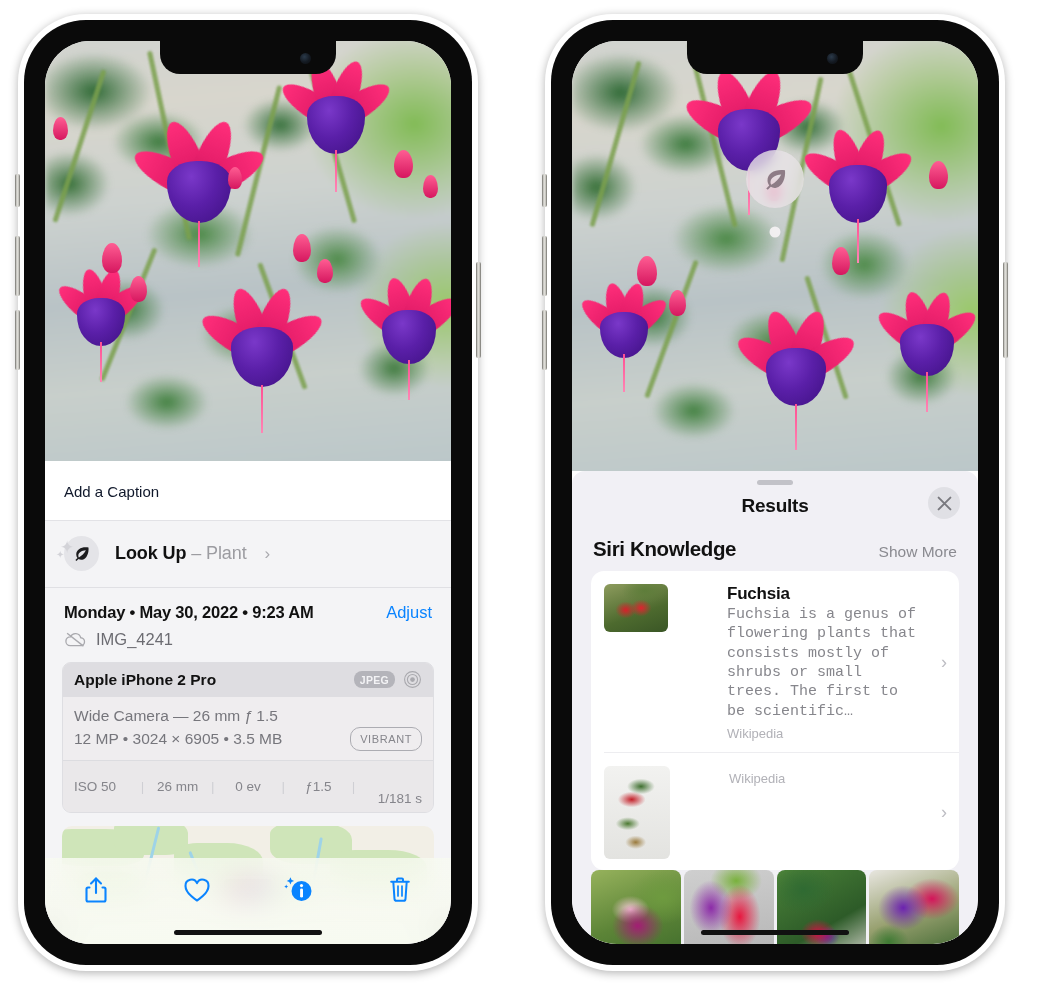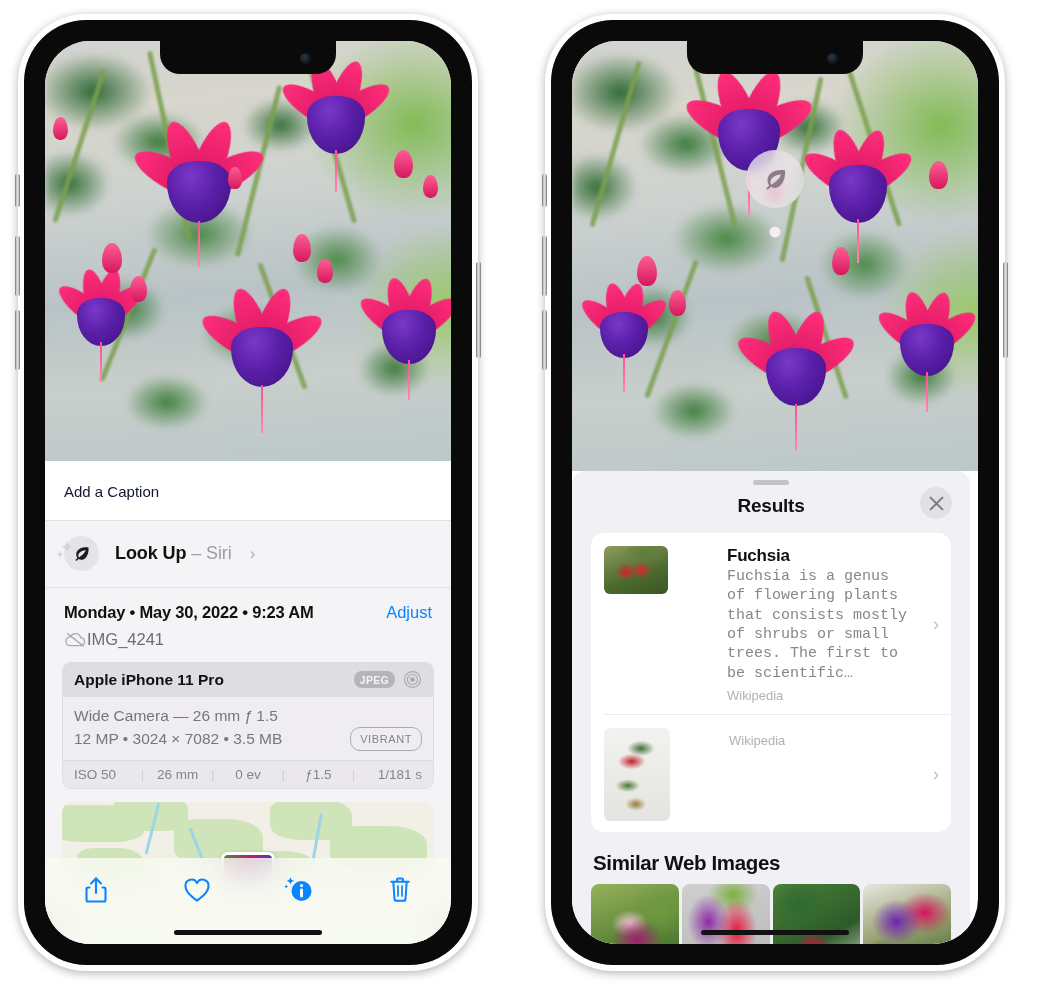--- a/index.html
+++ b/index.html
@@ -130,21 +130,21 @@
   }
   .sparkle { position:absolute; left: 15px; top: 18px; color:#d3d3d8; font-size: 17px; line-height:1; }
   .sparkle.s2 { left: 11px; top: 29px; font-size: 10px; }
   .lookup-text { font-size: 18px; font-weight: 700; color:#111; letter-spacing:-.1px; }
   .lookup-text .sub { font-weight:400; color:#9c9ca1; }
   .chev { color:#a9a9ae; font-size: 17px; margin-left: 2px; }
 
   .meta-row { padding: 15px 19px 4px 19px; display:flex; align-items:flex-start; justify-content:space-between; }
   .meta-date { font-size: 16.5px; font-weight:700; color:#111; letter-spacing:-.2px; }
   .adjust { font-size: 16.5px; color:#0a84ff; }
-  .file-row { display:flex; align-items:center; padding: 4px 19px 13px 19px; }
+  .file-row { display:flex; align-items:center; gap:9px; padding: 4px 19px 13px 19px; }
   .file-name { font-size: 16.5px; color:#6c6c72; }
 
   .cam-card {
     margin: 0 17px; border-radius: 9px; overflow:hidden;
     background:#eceaec; border: 1px solid #dedee2;
   }
   .cam-head {
     display:flex; align-items:center; justify-content:space-between;
     background:#dedde1; padding: 7px 11px 8px 11px;
   }
@@ -161,21 +161,21 @@
   .badge-vibrant {
     border:1px solid #acacb2; color:#85858b; font-size: 11px; letter-spacing:.6px;
     padding: 2.5px 9px; border-radius: 10px;
   }
   .exif {
     display:flex; align-items:center; background:#eae8ea;
     border-top:1px solid #dcdce0; padding: 6px 11px;
   }
   .exif span { font-size: 13.5px; color:#85858b; flex:1; text-align:center; }
   .exif span:first-child { text-align:left; }
-  .exif span:last-child { text-align:right; }
+  .exif span:last-child { text-align:right;margin-top:24px; }
   .exif .sep { flex:0 0 auto; color:#cfcfd4; }
 
   .map {
     margin: 13px 17px 0 17px; height: 80px; border-radius: 10px 10px 0 0;
     overflow:hidden; position:relative;
     background:#f2efe6;
   }
   .map-green { position:absolute; border-radius: 26% 40% 30% 36%; background:#cfe5b9; }
   .map-river { position:absolute; background:#9ed3e8; border-radius: 3px; }
   .map-pin {
@@ -190,21 +190,21 @@
     background: linear-gradient(180deg, rgba(248,250,242,.80), rgba(247,250,240,.97));
     backdrop-filter: blur(14px);
     display:flex; align-items:flex-start; justify-content:space-around;
     padding-top: 12px;
     z-index: 30;
   }
   .tb-btn { width: 46px; height: 40px; display:flex; align-items:center; justify-content:center; }
 
   
   .results-sheet {
-    position:absolute; left:0; right:8px; bottom:0; background:#f1f0f5;
+    position:absolute; left:0; right:0; bottom:0; background:#f1f0f5;
     border-radius: 13px 13px 0 0;
   }
   .grabber { width:36px; height:5px; border-radius:3px; background:#c2c2c8; margin: 9px auto 0 auto; }
   .res-head { position:relative; padding: 10px 0 16px 0; }
   .res-title { text-align:center; font-size: 19px; font-weight:700; color:#111; letter-spacing:-.2px; }
   .close-btn {
     position:absolute; right: 18px; top: 2px; width: 32px; height: 32px; border-radius:50%;
     background:#e0e0e5; display:flex; align-items:center; justify-content:center;
   }
   .sec-head { display:flex; align-items:flex-end; justify-content:space-between; padding: 4px 21px 10px 21px; }
@@ -349,54 +349,54 @@
 
         <div class="lookup-row">
           <span class="sparkle">✦</span>
           <span class="sparkle s2">✦</span>
           <span class="leaf-circle">
             <svg width="21" height="21" viewBox="0 0 24 24" aria-hidden="true">
               <path d="M20 5c-7.5-1.2-14 2-14 8 0 1.6.5 3 1.4 4.1L5 19.5l1.2 1.1 2.4-2.4C9.8 19 11.3 19.4 13 19c5-1.2 7.6-7.6 7-14zM9 16.6c-.4-.6-.6-1.3-.6-2.1 0-3.4 3.6-6 8.6-6.2-1.8 3.6-4.8 6.4-8 8.3z" fill="#1c1c1e"></path>
             </svg>
           </span>
           <span class="lookup-text">
-            <span>Look Up</span><span class="sub"> – </span><span class="sub">Siri</span>
+            <span>Look Up</span><span class="sub"> – </span><span class="sub">Plant</span>
           </span>
           <span class="chev">›</span>
         </div>
 
         <div class="meta-row">
           <div class="meta-date">Monday • May 30, 2022 • 9:23 AM</div>
           <div class="adjust">Adjust</div>
         </div>
 
         <div class="file-row">
           <svg width="23" height="17" viewBox="0 0 26 18">
             <path d="M7 16h11.5a4.5 4.5 0 0 0 .4-9A6.2 6.2 0 0 0 7.3 6 4.9 4.9 0 0 0 7 16z" fill="none" stroke="#a9a9ae" stroke-width="1.5"></path>
             <line x1="3.5" y1="2" x2="22" y2="16.5" stroke="#a9a9ae" stroke-width="1.6"></line>
           </svg>
           <span class="file-name">IMG_4241</span>
         </div>
 
         <div class="cam-card">
           <div class="cam-head">
-            <span class="cam-model">Apple iPhone 11 Pro</span>
+            <span class="cam-model">Apple iPhone 2 Pro</span>
             <span class="cam-head-right">
               <span class="badge-jpeg">JPEG</span>
               <svg class="aperture-ic" viewBox="0 0 24 24">
                 <circle cx="12" cy="12" r="10" fill="none" stroke="#a9a9ae" stroke-width="1.4"></circle>
                 <circle cx="12" cy="12" r="6.4" fill="none" stroke="#a9a9ae" stroke-width="1.4"></circle>
                 <circle cx="12" cy="12" r="3" fill="#a9a9ae"></circle>
               </svg>
             </span>
           </div>
           <div class="cam-body">
             <div class="cam-line">Wide Camera — 26 mm ƒ 1.5</div>
             <div class="cam-line cam-line2">
-              <span>12 MP • 3024 × 7082 • 3.5 MB</span>
+              <span>12 MP • 3024 × 6905 • 3.5 MB</span>
               <span class="badge-vibrant">VIBRANT</span>
             </div>
           </div>
           <div class="exif">
             <span>ISO 50</span>
             <span class="sep">|</span>
             <span>26 mm</span>
             <span class="sep">|</span>
             <span>0 ev</span>
             <span class="sep">|</span>
@@ -544,43 +544,44 @@
         <div class="grabber"></div>
         <div class="res-head">
           <div class="res-title">Results</div>
           <div class="close-btn">
             <svg width="15" height="15" viewBox="0 0 14 14">
               <path d="M1.5 1.5 L12.5 12.5 M12.5 1.5 L1.5 12.5" stroke="#79797f" stroke-width="1.8" stroke-linecap="round"></path>
             </svg>
           </div>
         </div>
 
+        <div class="sec-head">
+          <span class="sec-title">Siri Knowledge</span>
+          <span class="show-more">Show More</span>
+        </div>
 
         <div class="card-group">
           <div class="kcard">
             <div class="kthumb t-wiki-a"></div>
             <div class="kbody">
               <div class="ktitle">Fuchsia</div>
               <div class="kdesc">Fuchsia is a genus of flowering plants that consists mostly of shrubs or small trees. The first to be scientific…</div>
               <div class="ksrc">Wikipedia</div>
             </div>
             <span class="kchev">›</span>
           </div>
           <div class="kcard">
             <div class="kthumb tall t-wiki-b"></div>
             <div class="kbody">
               <div class="ksrc">Wikipedia</div>
             </div>
             <span class="kchev">›</span>
           </div>
         </div>
 
-        <div class="sec-head sec-head2">
-          <span class="sec-title">Similar Web Images</span>
-        </div>
 
         <div class="web-strip">
           <div class="web-thumb t-fuchsia-a"></div>
           <div class="web-thumb t-fuchsia-b"></div>
           <div class="web-thumb t-fuchsia-c"></div>
           <div class="web-thumb t-fuchsia-d"></div>
         </div>
       </div>
 
       <div class="notch">

